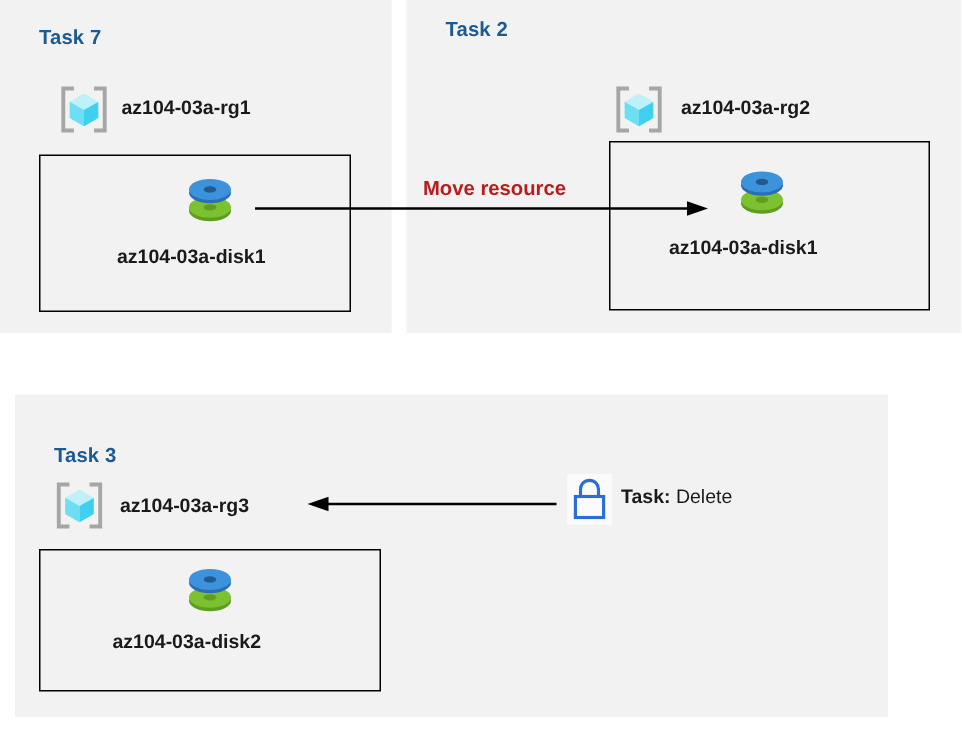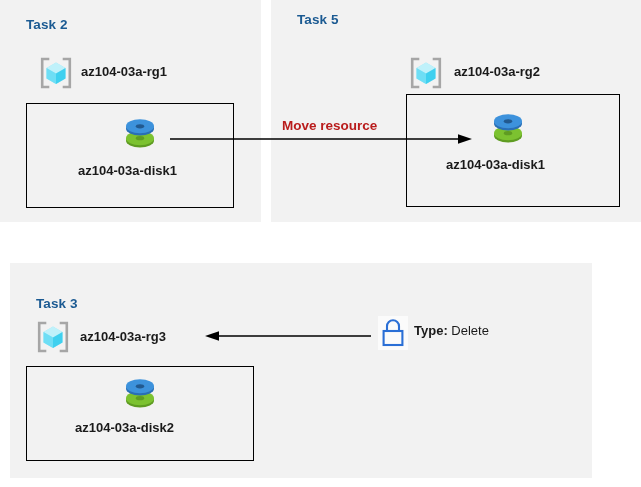--- a/index.html
+++ b/index.html
@@ -133,21 +133,21 @@
     position: absolute;
     overflow: visible;
   }
   #arrow-move { left: 170px; top: 130px; width: 302px; height: 18px; }
   #arrow-lock { left: 205px; top: 328px; width: 166px; height: 16px; }
 </style>
 </head>
 <body>
 
 <div class="panel" id="panel-task1"></div>
-<div class="panel-title" id="title-task1">Task 2</div>
+<div class="panel-title" id="title-task1">Task 7</div>
 
 <div class="rg-icon" id="rg-icon-1">
   <svg viewBox="0 0 34 34" xmlns="http://www.w3.org/2000/svg">
     <path d="M9 3 L3.2 3 L3.2 31 L9 31" fill="none" stroke="#a6a6a6" stroke-width="2.6" stroke-linecap="square"></path>
     <path d="M25 3 L30.8 3 L30.8 31 L25 31" fill="none" stroke="#a6a6a6" stroke-width="2.6" stroke-linecap="square"></path>
     <polygon points="17,6.5 26.5,12 26.5,22.6 17,28.1 7.5,22.6 7.5,12" fill="#9fe9f7"></polygon>
     <polygon points="17,6.5 26.5,12 17,17.4 7.5,12" fill="#bff1fa"></polygon>
     <polygon points="17,17.4 26.5,12 26.5,22.6 17,28.1" fill="#3fd0ef"></polygon>
     <polygon points="17,17.4 7.5,12 7.5,22.6 17,28.1" fill="#6edef5"></polygon>
   </svg>
@@ -162,21 +162,21 @@
     <ellipse cx="20" cy="25.2" rx="14" ry="7" fill="#7cc230"></ellipse>
     <ellipse cx="20" cy="25.2" rx="4.2" ry="2.1" fill="#5f9c22"></ellipse>
     <ellipse cx="20" cy="15.5" rx="14" ry="7" fill="#2a6fb5"></ellipse>
     <ellipse cx="20" cy="13.3" rx="14" ry="7" fill="#3d92dc"></ellipse>
     <ellipse cx="20" cy="13.3" rx="4.2" ry="2.1" fill="#22598f"></ellipse>
   </svg>
 </div>
 <div class="res-label" id="label-disk1">az104-03a-disk1</div>
 
 <div class="panel" id="panel-task2"></div>
-<div class="panel-title" id="title-task2">Task 5</div>
+<div class="panel-title" id="title-task2">Task 2</div>
 
 <div class="rg-icon" id="rg-icon-2">
   <svg viewBox="0 0 34 34" xmlns="http://www.w3.org/2000/svg">
     <path d="M9 3 L3.2 3 L3.2 31 L9 31" fill="none" stroke="#a6a6a6" stroke-width="2.6" stroke-linecap="square"></path>
     <path d="M25 3 L30.8 3 L30.8 31 L25 31" fill="none" stroke="#a6a6a6" stroke-width="2.6" stroke-linecap="square"></path>
     <polygon points="17,6.5 26.5,12 26.5,22.6 17,28.1 7.5,22.6 7.5,12" fill="#9fe9f7"></polygon>
     <polygon points="17,6.5 26.5,12 17,17.4 7.5,12" fill="#bff1fa"></polygon>
     <polygon points="17,17.4 26.5,12 26.5,22.6 17,28.1" fill="#3fd0ef"></polygon>
     <polygon points="17,17.4 7.5,12 7.5,22.6 17,28.1" fill="#6edef5"></polygon>
   </svg>
@@ -238,14 +238,14 @@
 </svg>
 
 <div id="lock-icon">
   <svg viewBox="0 0 30 34" xmlns="http://www.w3.org/2000/svg">
     <rect x="0" y="0" width="30" height="34" fill="#fbfbfb"></rect>
     <path d="M9 15 L9 10.2 A6 6 0 0 1 21 10.2 L21 15" fill="none" stroke="#2a6fd6" stroke-width="2.1"></path>
     <rect x="5.6" y="15" width="18.8" height="14" fill="none" stroke="#2a6fd6" stroke-width="2.1"></rect>
   </svg>
 </div>
 <div id="lock-text">
-  <span id="lock-type-row"><span id="lock-type-key">Type:</span> <span id="lock-type-val">Delete</span></span>
+  <span id="lock-type-row"><span id="lock-type-key">Task:</span> <span id="lock-type-val">Delete</span></span>
 </div>
 
 </body></html>

